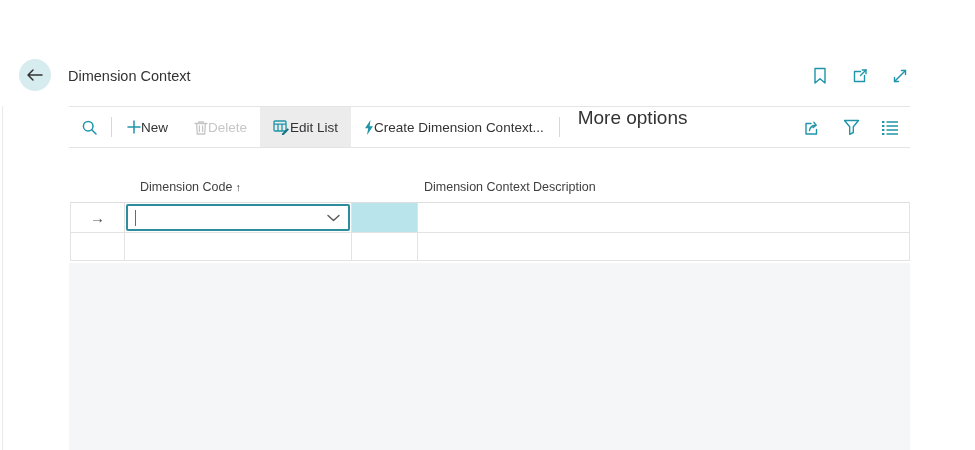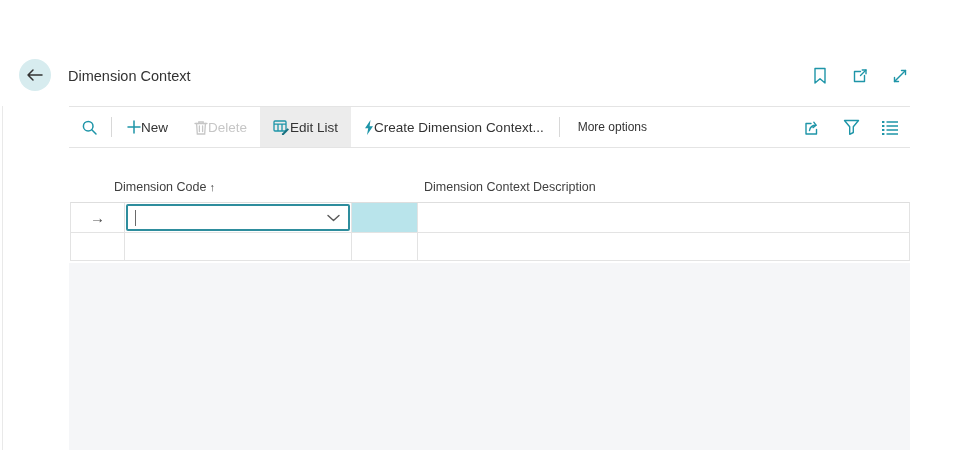--- a/index.html
+++ b/index.html
@@ -27,27 +27,27 @@
     display: flex; align-items: stretch; background: #fff;
   }
   .tb-search { width: 40px; display: flex; align-items: center; justify-content: center; cursor: pointer; }
   .tb-divider { width: 1px; background: #d8d8d8; margin: 10px 2px; }
   .tb-btn {
     display: flex; align-items: center; gap: 0; padding: 0 13px;
     font-size: 13.5px; color: #333; cursor: pointer; white-space: nowrap;
   }
   .tb-btn.active { background: #ececec; }
   .tb-btn.disabled { color: #c6c6c6; cursor: default; }
-  .tb-more { display: flex; align-items: center; padding: 0 16px; font-size: 12px; color: #333; cursor: pointer; }
+  .tb-more { display: flex; padding: 0 16px; font-size: 19px; color: #333; cursor: pointer; }
   .tb-right { margin-left: auto; display: flex; align-items: center; gap: 19px; padding-right: 10px; }
 
   
   .col-header { position: absolute; top: 136px; font-size: 12.5px; color: #3f3f3f; }
   .col-header .sort { font-size: 11px; margin-left: 3px; color: #3f3f3f; }
-  .hdr-code { left: 114px; }
+  .hdr-code { left: 140px; }
   .hdr-desc { left: 424px; }
 
   
   .grid {
     position: absolute; left: 70px; top: 158px; width: 840px;
     border-top: 1px solid #dedede; border-left: 1px solid #e3e3e3; border-right: 1px solid #e3e3e3;
     background: #fff;
   }
   .grid-row { display: flex; }
   .grid-row.r1 { height: 30px; }

